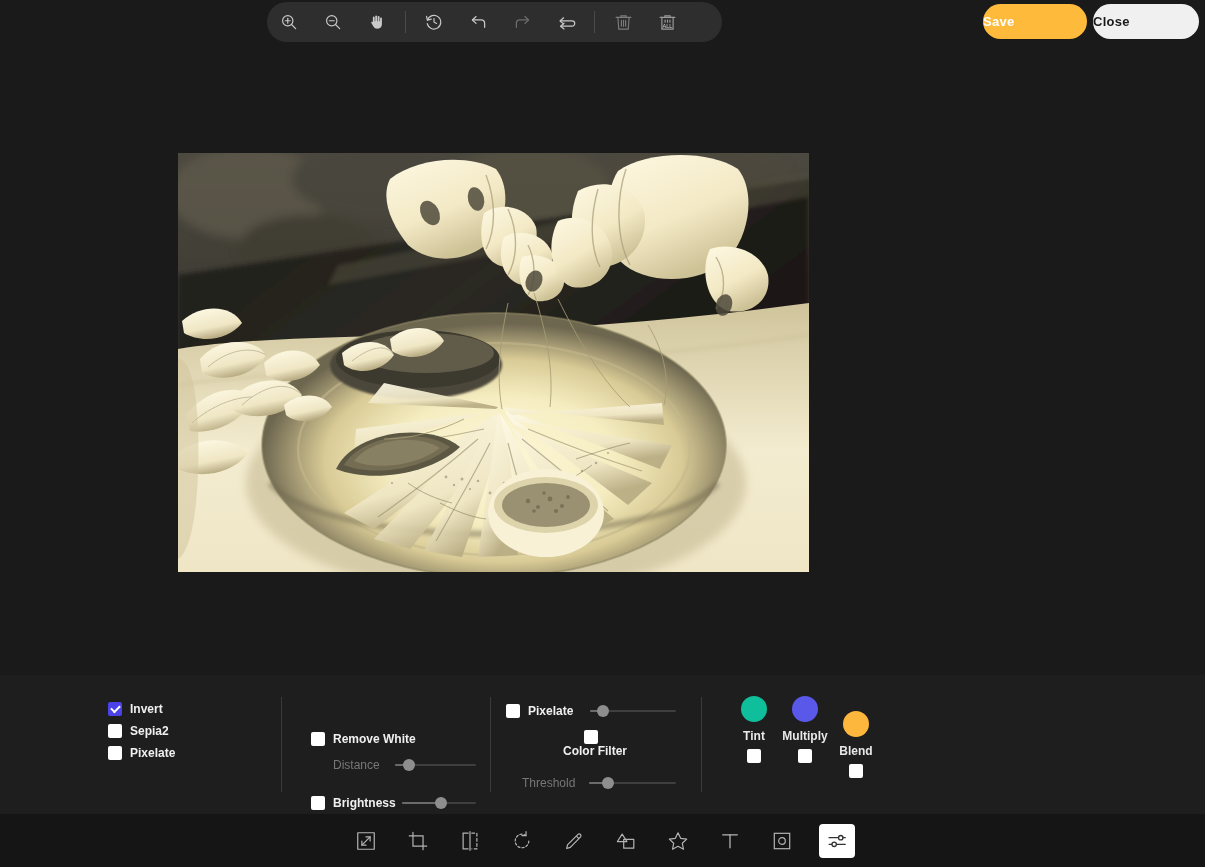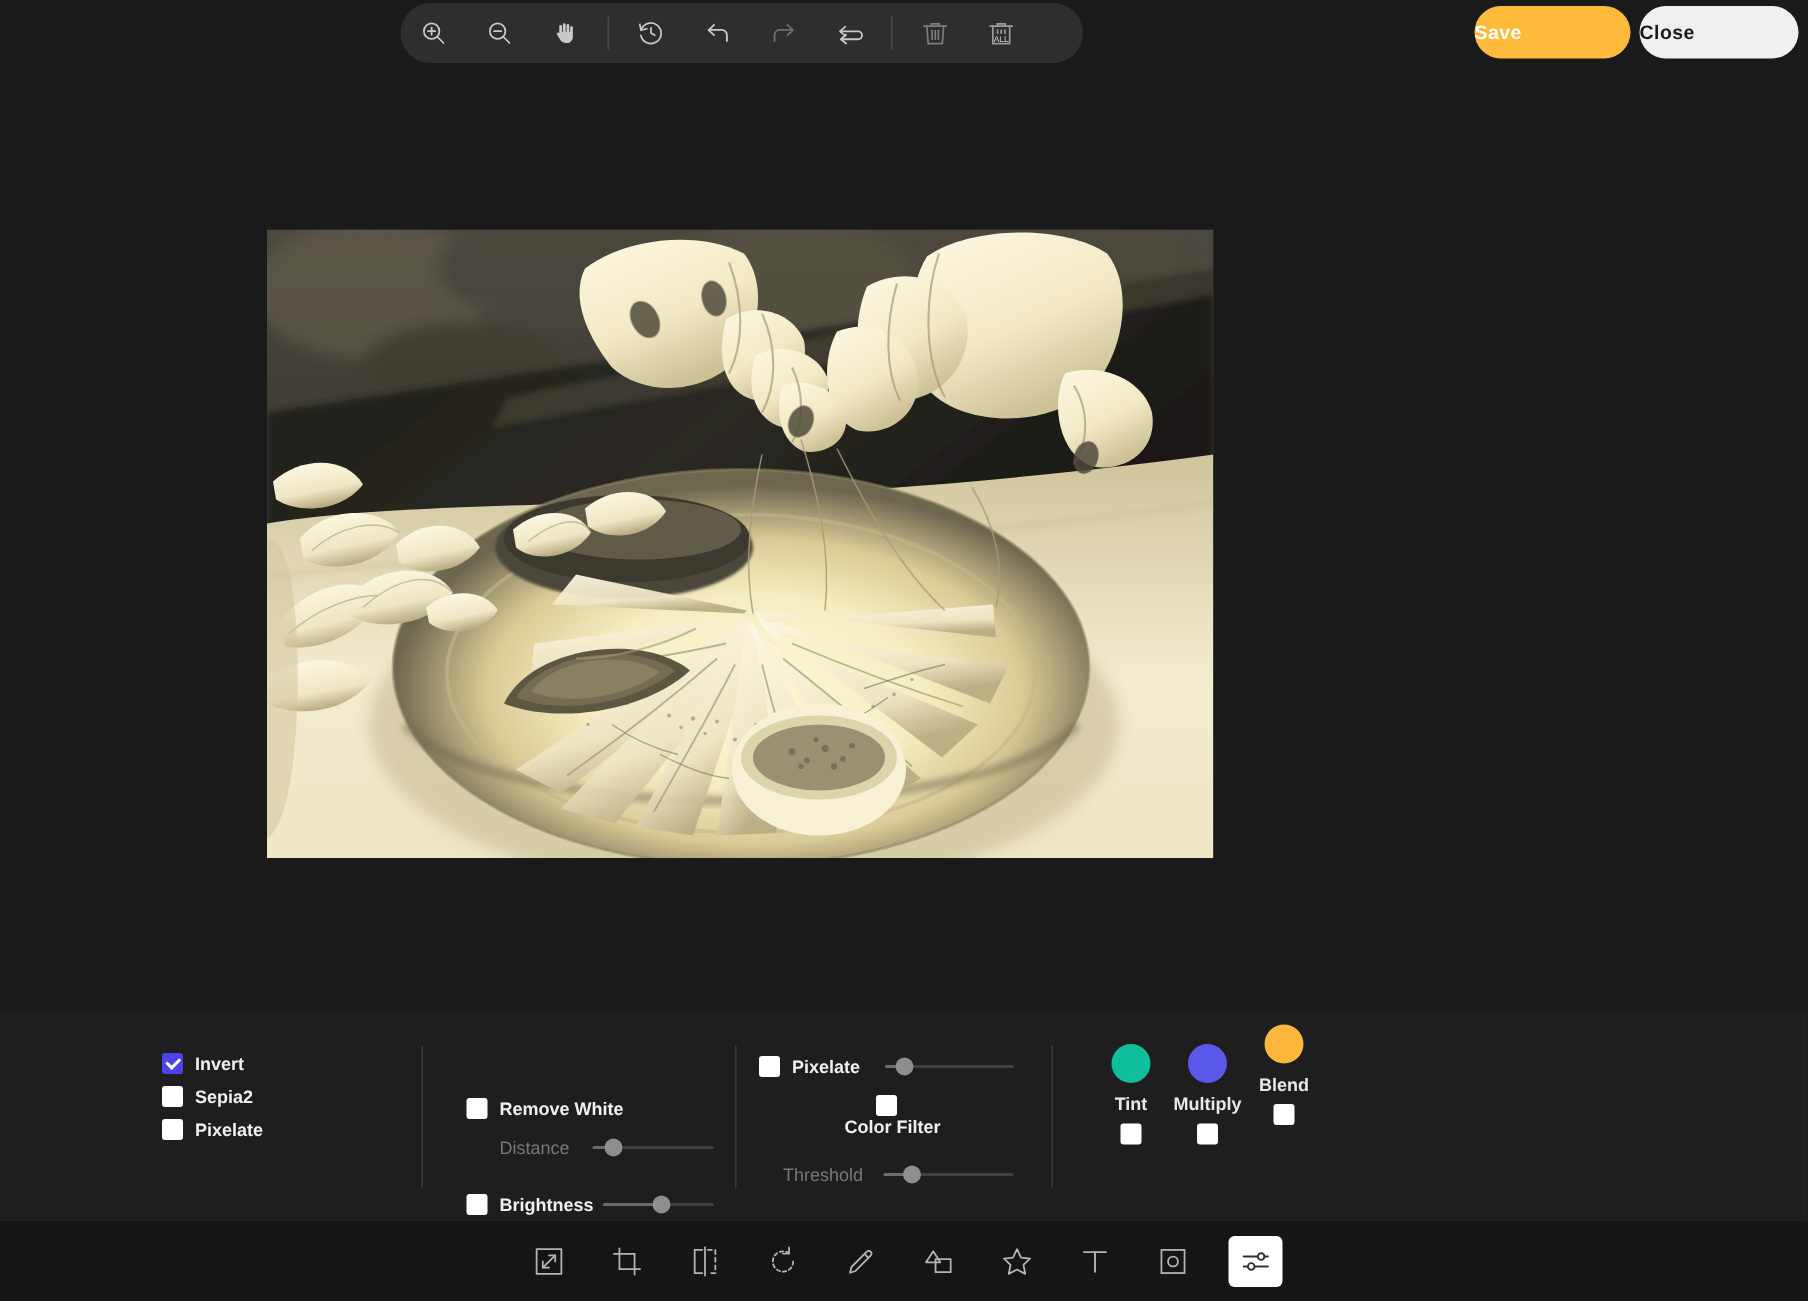--- a/index.html
+++ b/index.html
@@ -516,21 +516,21 @@
     <div class="swatch-group" style="left:730px; top:21px;">
       <div class="swatch" style="background:#0fbe9a;"></div>
       <div class="swatch-lbl">Tint</div>
       <div class="chk swatch-chk"></div>
     </div>
     <div class="swatch-group" style="left:781px; top:21px;">
       <div class="swatch" style="background:#5a58e8;"></div>
       <div class="swatch-lbl">Multiply</div>
       <div class="chk swatch-chk"></div>
     </div>
-    <div class="swatch-group" style="left:832px; top:8px;">
+    <div class="swatch-group" style="left:832px; top:36px;">
       <div class="swatch" style="background:#fcb73c;"></div>
       <div class="swatch-lbl">Blend</div>
       <div class="chk swatch-chk"></div>
     </div>
   </div>
 
   <div class="bottom-bar">
 
     <div class="bb-btn" title="Resize">
       <svg width="22" height="22" viewBox="0 0 24 24" fill="none" stroke="#b4b4b4" stroke-width="1.3" stroke-linecap="round" stroke-linejoin="round">

